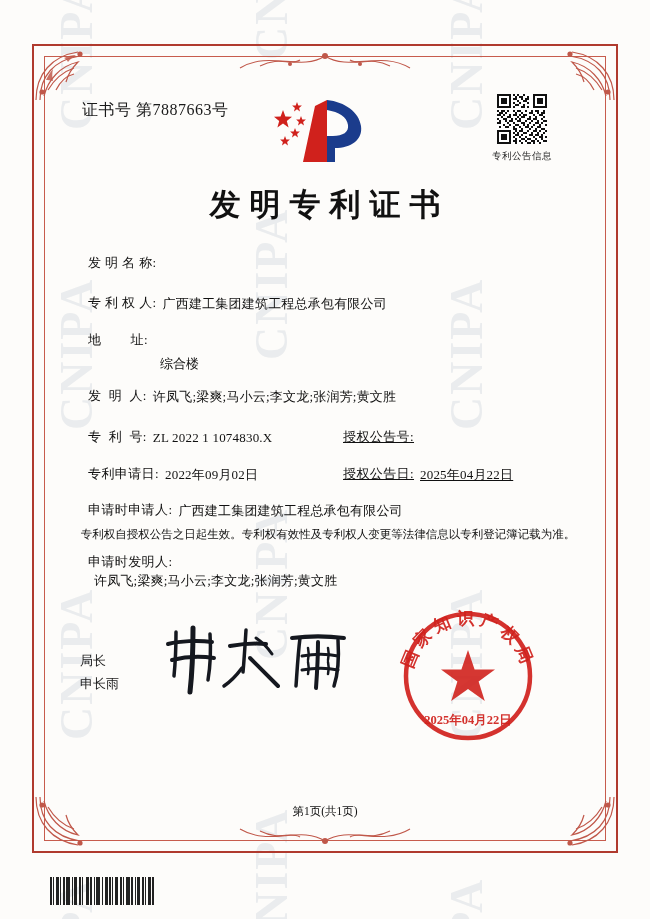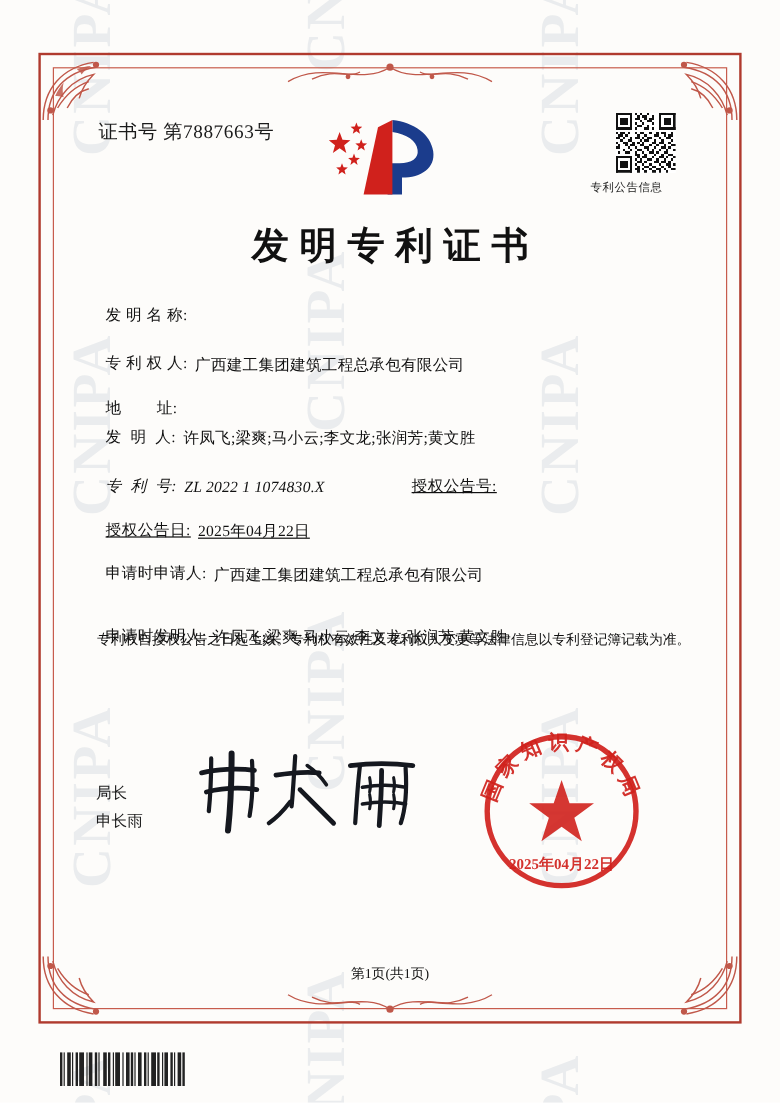--- a/index.html
+++ b/index.html
@@ -97,24 +97,24 @@
     top: 20px;
     transform: translateX(-50%);
     width: 120px;
     height: 78px;
   }
   .logo-wrap svg { display:block; width:100%; height:100%; }
 
   
   .qr-block {
     position: absolute;
-    right: 6px;
+    right: 22px;
     top: 22px;
     width: 92px;
-    text-align: left;
+    text-align: center;
   }
   .qr-code {
     width: 50px;
     height: 50px;
     margin: 0 auto;
     background-color: #fff;
     image-rendering: pixelated;
   }
   .qr-label {
     margin-top: 6px;
@@ -161,21 +161,21 @@
   .val {
     flex: 1 1 auto;
     padding-left: 6px;
     letter-spacing: 0.2px;
     line-height: 1.5;
   }
   .two-col {
     display: flex;
     margin-bottom: 17px;
   }
-  .col-l { flex: 0 0 255px; display: flex; font-style: italic; }
+  .col-l { flex: 0 0 255px; display: flex; }
   .col-r { flex: 1 1 auto; display: flex; text-decoration: underline; }
 
   .sub-indent {
     padding-left: 72px;
     margin-top: -11px;
     margin-bottom: 16px;
     font-family: "Liberation Serif", "DejaVu Serif", serif;
     font-size: 13px;
   }
 
@@ -546,49 +546,54 @@
       </div>
 
       <div class="row" style="margin-top:22px;">
         <span class="lbl">专 利 权 人:</span>
         <span class="val">广西建工集团建筑工程总承包有限公司</span>
       </div>
 
       <div class="row tight">
         <span class="lbl">地        址:</span>
       </div>
+      <div class="sub-indent" style="margin-top:0; margin-bottom:14px;">综合楼</div>
 
       <div class="row">
         <span class="lbl">发  明  人:</span>
         <span class="val">许凤飞;梁爽;马小云;李文龙;张润芳;黄文胜</span>
       </div>
 
       <div class="two-col" style="margin-top:22px;">
         <div class="col-l">
           <span class="lbl">专  利  号:</span>
           <span class="val">ZL 2022 1 1074830.X</span>
         </div>
         <div class="col-r">
           <span class="lbl">授权公告号:</span>
         </div>
       </div>
 
       <div class="two-col">
+        <div class="col-l">
+          <span class="lbl">专利申请日:</span>
+          <span class="val">2022年09月02日</span>
+        </div>
         <div class="col-r">
           <span class="lbl">授权公告日:</span>
           <span class="val">2025年04月22日</span>
         </div>
       </div>
 
       <div class="row" style="margin-top:12px;">
         <span class="lbl">申请时申请人:</span>
         <span class="val">广西建工集团建筑工程总承包有限公司</span>
       </div>
 
-      <div class="row" style="margin-top:32px;">
+      <div class="row" style="margin-top:32px;flex-direction:column;">
         <span class="lbl">申请时发明人:</span>
         <span class="val">许凤飞;梁爽;马小云;李文龙;张润芳;黄文胜</span>
       </div>
 
     </div>
 
     <div class="legal">
       <span class="l2">专利权自授权公告之日起生效。专利权有效性及专利权人变更等法律信息以专利登记簿记载为准。</span>
     </div>
 

